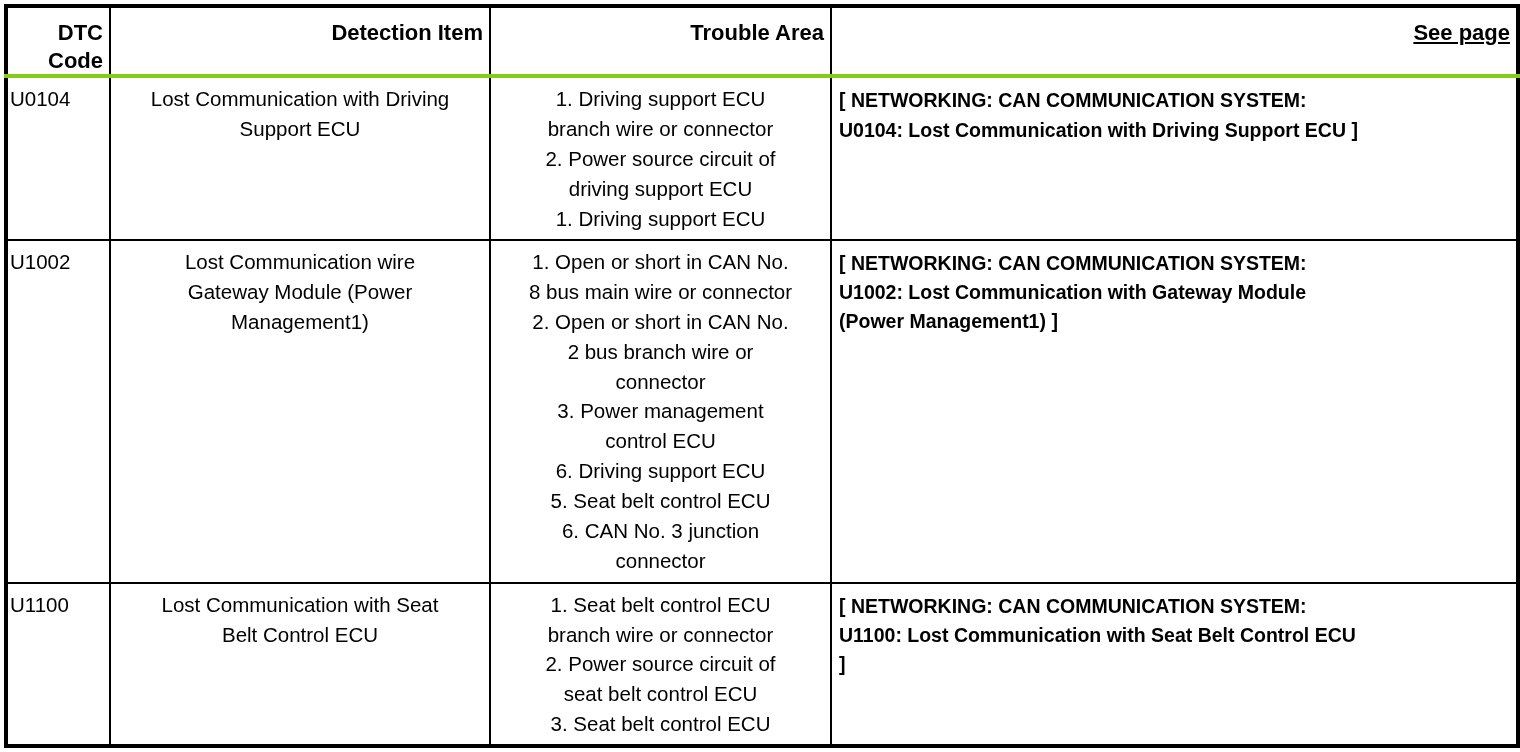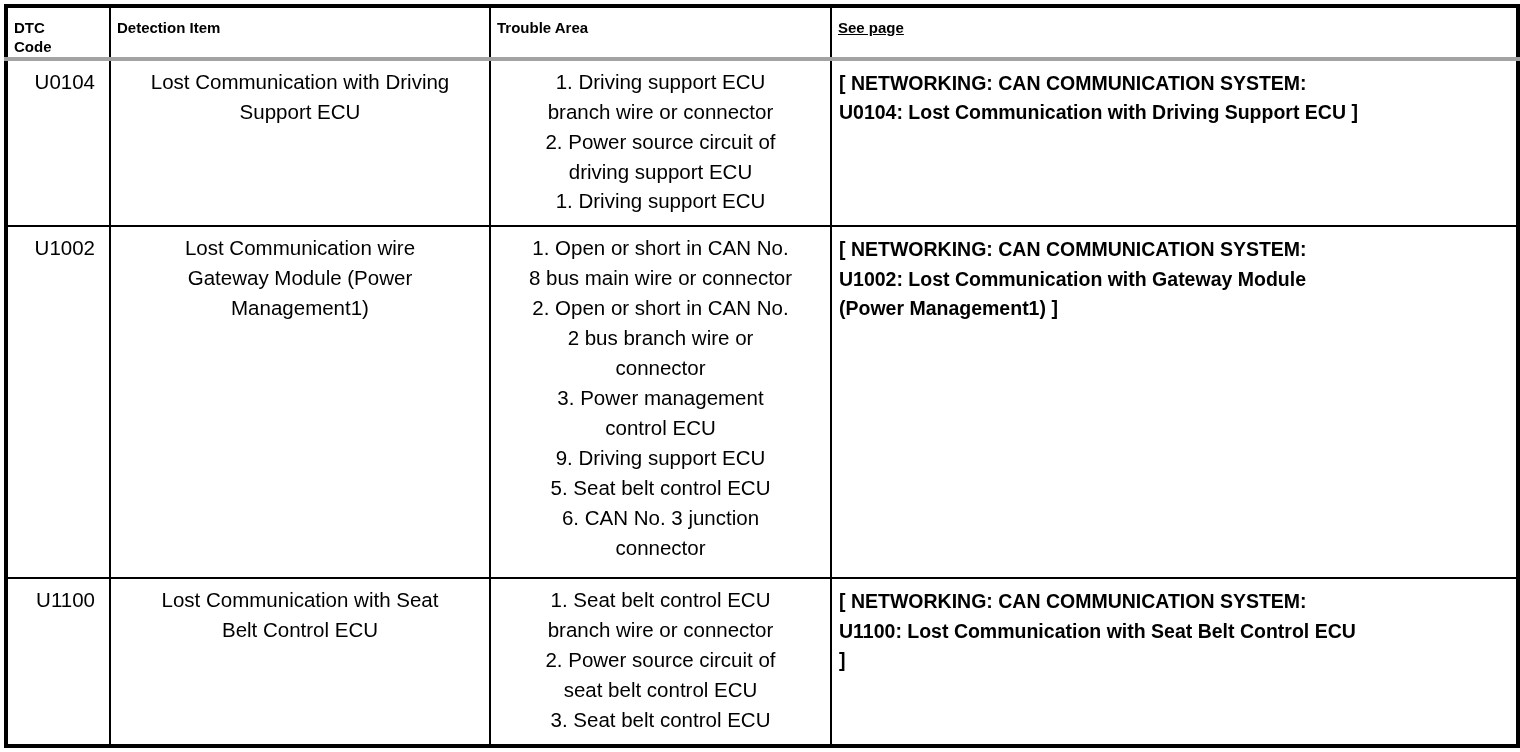--- a/index.html
+++ b/index.html
@@ -23,44 +23,44 @@
     table-layout: fixed;
     border: 4px solid #000000;
   }
 
   .dtc-table col.c-code     { width: 104px; }
   .dtc-table col.c-detect   { width: 380px; }
   .dtc-table col.c-trouble  { width: 341px; }
   .dtc-table col.c-page     { width: 687px; }
 
   thead th {
-    font-size: 15px;
+    font-size: 22px;
     font-weight: bold;
-    text-align: left;
+    text-align: right;
     vertical-align: top;
     padding: 11px 6px 0 6px;
     border-right: 2px solid #000000;
-    border-bottom: 4px solid #a3a3a3;
+    border-bottom: 4px solid #84cc16;
     line-height: 1.26;
   }
   thead th:last-child { border-right: none; text-decoration: underline; }
 
   tbody td {
     vertical-align: top;
     border-right: 2px solid #000000;
     border-bottom: 2px solid #000000;
     font-size: 20.5px;
     line-height: 1.46;
     padding: 6px 7px 4px 7px;
   }
   tbody td:last-child  { border-right: none; }
   tbody tr:last-child td { border-bottom: none; }
 
   td.code {
-    text-align: right;
+    text-align: left;
     white-space: nowrap;
     padding-left: 2px;
     padding-right: 14px;
   }
 
   td.detect, td.trouble {
     text-align: center;
   }
 
   td.page {
@@ -121,21 +121,21 @@
           <span class="ln">Management1)</span>
         </td>
         <td class="trouble">
           <span class="ln">1. Open or short in CAN No.</span>
           <span class="ln">8 bus main wire or connector</span>
           <span class="ln">2. Open or short in CAN No.</span>
           <span class="ln">2 bus branch wire or</span>
           <span class="ln">connector</span>
           <span class="ln">3. Power management</span>
           <span class="ln">control ECU</span>
-          <span class="ln">9. Driving support ECU</span>
+          <span class="ln">6. Driving support ECU</span>
           <span class="ln">5. Seat belt control ECU</span>
           <span class="ln">6. CAN No. 3 junction</span>
           <span class="ln">connector</span>
         </td>
         <td class="page">
           <span class="ln">[ NETWORKING: CAN COMMUNICATION SYSTEM:</span>
           <span class="ln">U1002: Lost Communication with Gateway Module</span>
           <span class="ln">(Power Management1) ]</span>
         </td>
       </tr>

